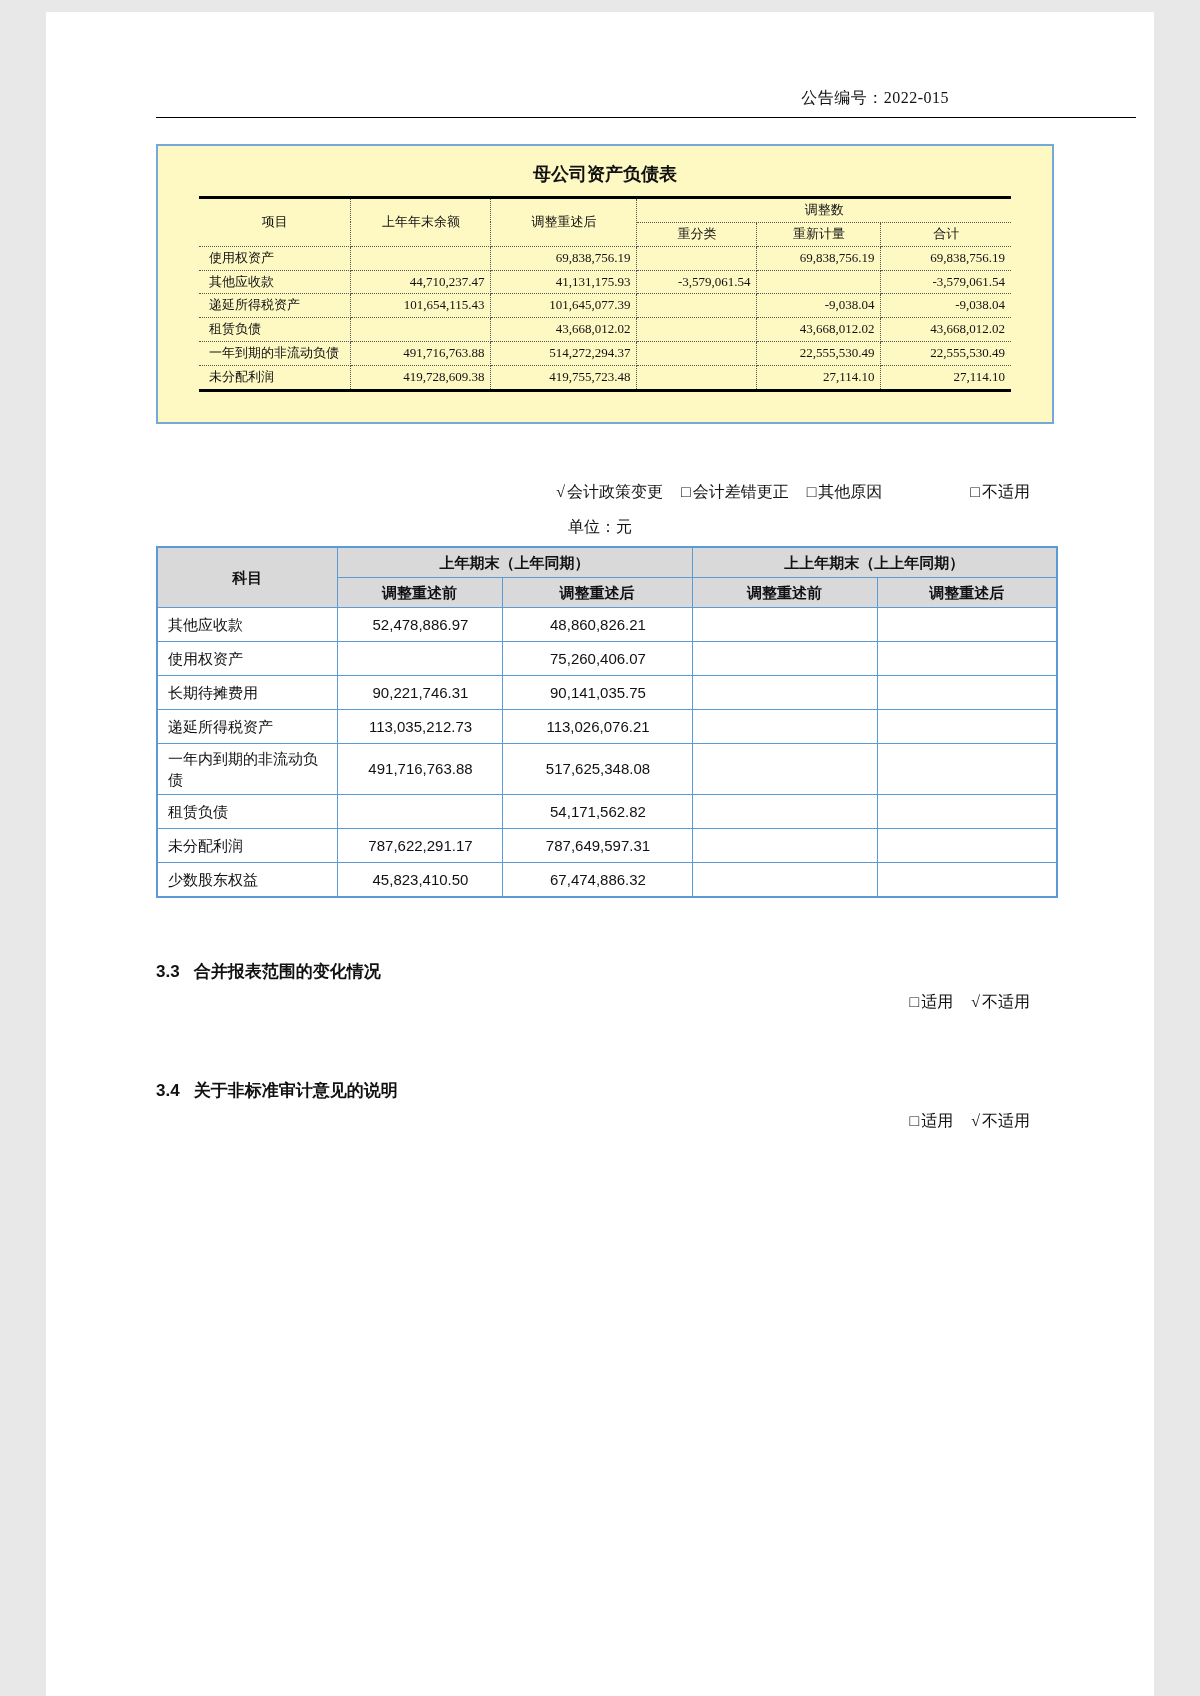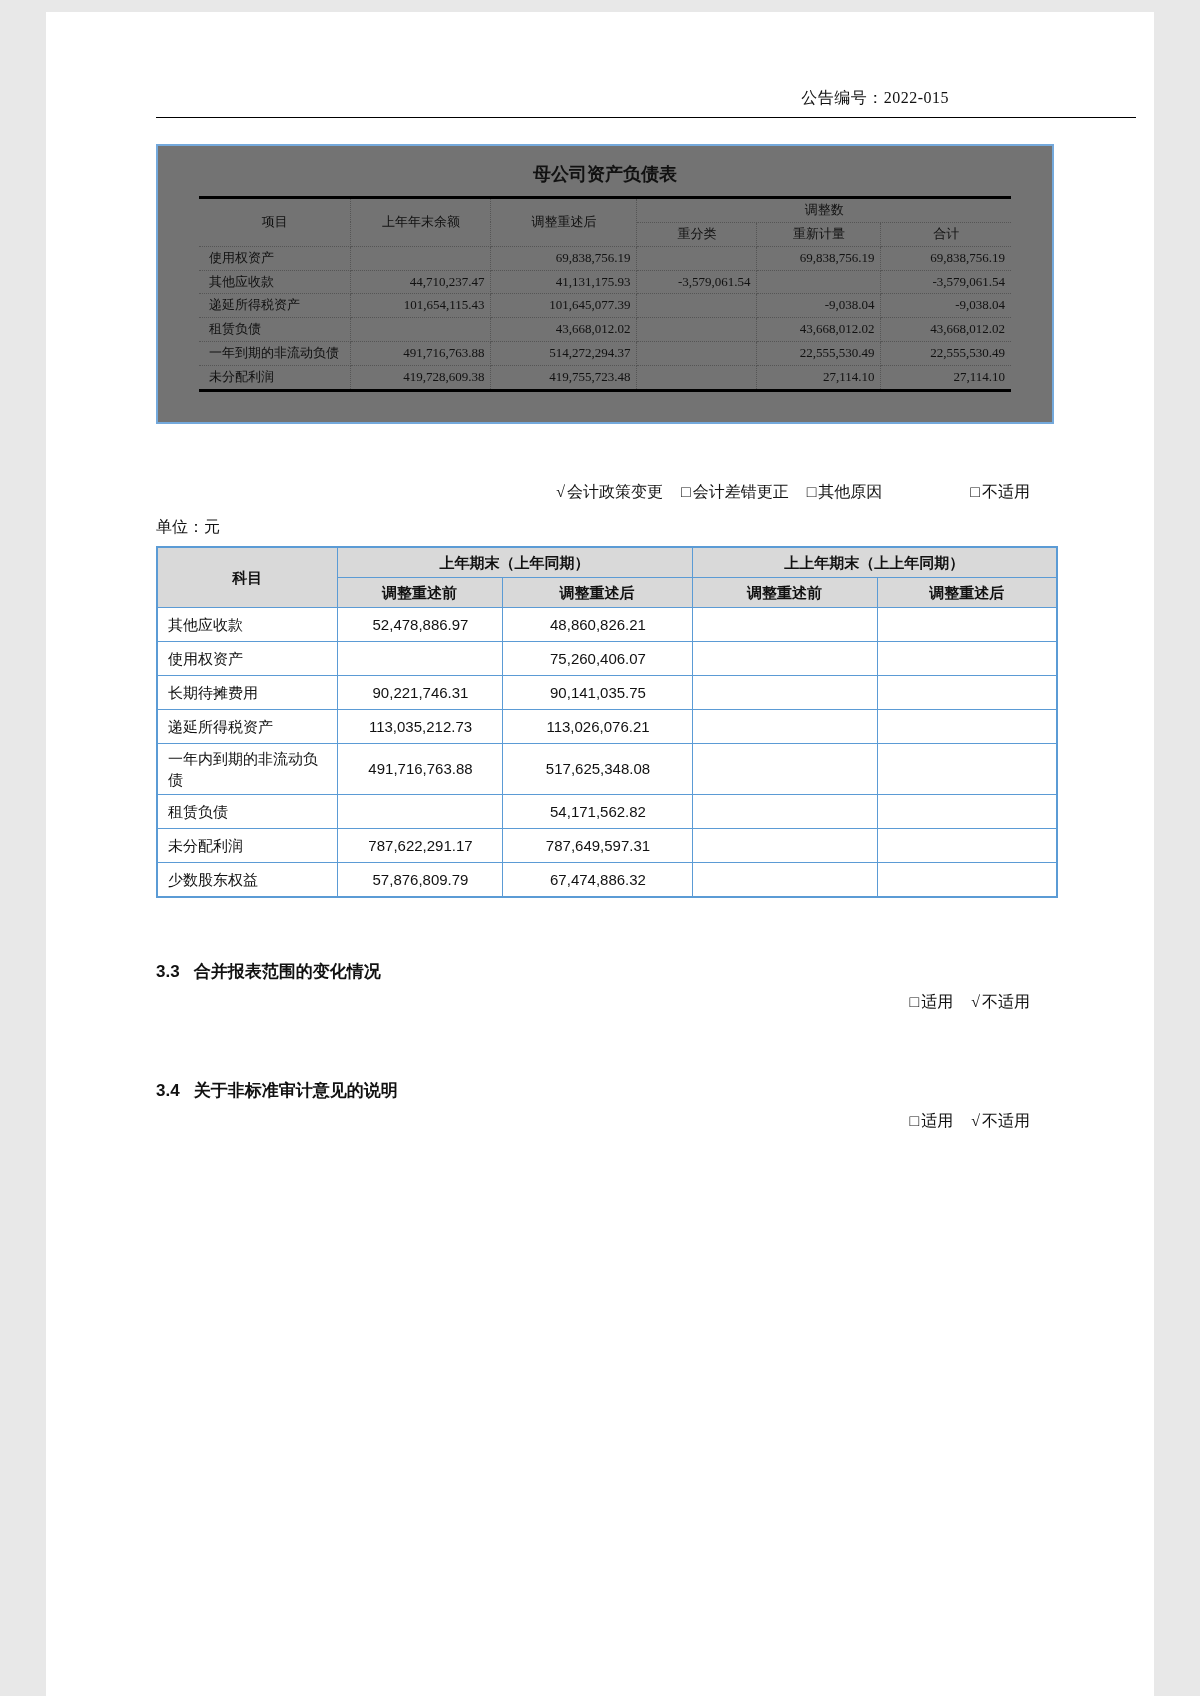--- a/index.html
+++ b/index.html
@@ -28,21 +28,21 @@
     margin:8px 0 0 0;
     width:980px;
   }
 
   
   .blue-box{
     margin-top:26px;
     border:2px solid #74a9dc;
     width:894px;
     padding:10px 0 30px 0;
-    background:#737373;
+    background:#fef9c3;
   }
   .t1-title{
     text-align:center;
     font-size:18px;
     font-weight:bold;
     margin:6px 0 10px 0;
   }
   table{border-collapse:collapse;}
   .t1{
     width:812px;
@@ -80,21 +80,21 @@
     text-align:right;
   }
   .sec-options .opt{margin-right:14px;}
   .sec-options .opt .mark{margin-right:2px;}
   .sec-options .opt.gap{margin-left:70px;}
   .sec-32{margin-top:58px;}
   .sec-33{margin-top:62px;}
   .sec-34{margin-top:66px;}
 
   .unit-line{
-    text-align:left;
+    text-align:center;
     font-size:16px;
     margin-top:14px;
     font-family:"Liberation Serif","DejaVu Serif",serif;
   }
 
   
   .t2{
     margin-top:8px;
     width:900px;
     font-size:15px;
@@ -281,21 +281,21 @@
           </tr>
           <tr>
             <td class="c-label">未分配利润</td>
             <td class="c-num">787,622,291.17</td>
             <td class="c-num">787,649,597.31</td>
             <td class="c-num"></td>
             <td class="c-num"></td>
           </tr>
           <tr>
             <td class="c-label">少数股东权益</td>
-            <td class="c-num">57,876,809.79</td>
+            <td class="c-num">45,823,410.50</td>
             <td class="c-num">67,474,886.32</td>
             <td class="c-num"></td>
             <td class="c-num"></td>
           </tr>
         </tbody>
     </table>
 
     <div class="sec sec-33">
       <p class="sec-head">
         <span class="sec-no">3.3</span><span>合并报表范围的变化情况</span>

